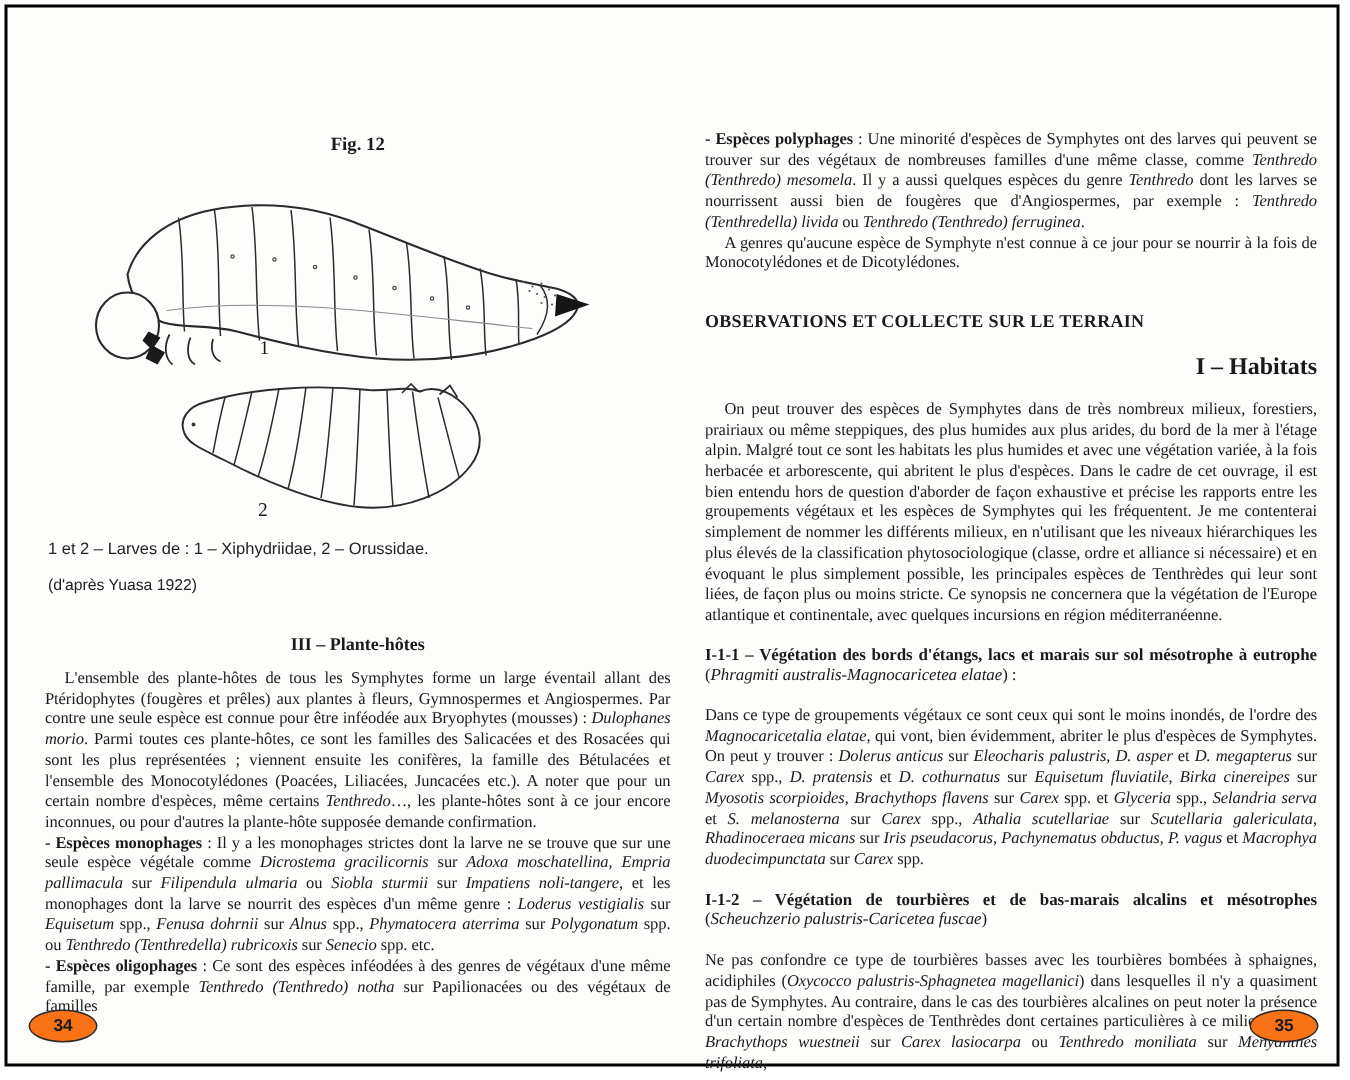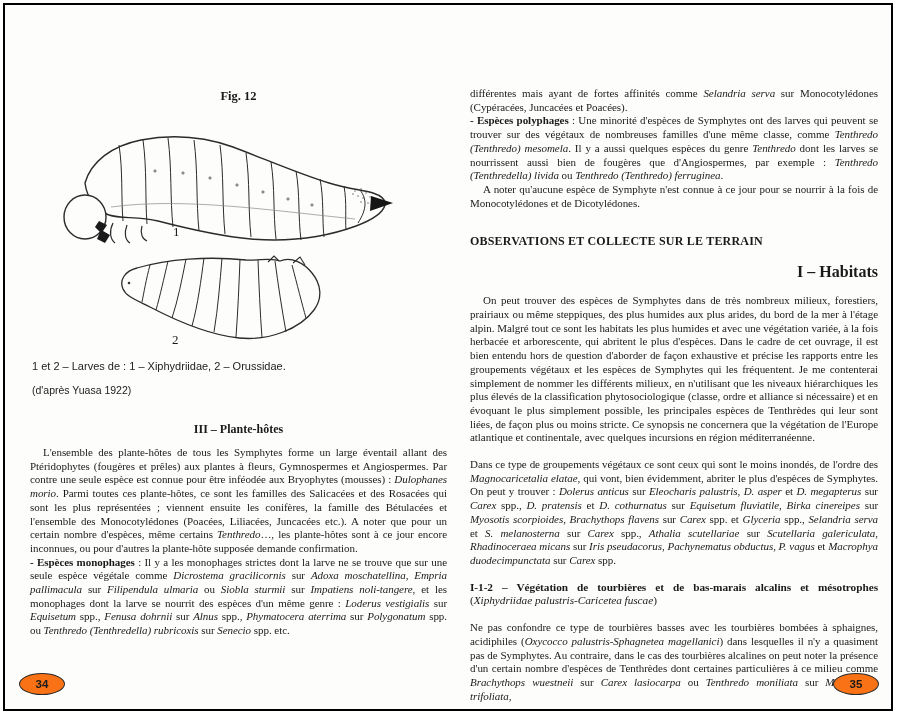--- a/index.html
+++ b/index.html
@@ -139,36 +139,37 @@
       <text class="fig-num" x="60" y="92">2</text>
     </svg>
 
     <div class="caption"><span class="cap-bold">1 et 2 – Larves de</span><span> : 1 – Xiphydriidae, 2 – Orussidae.</span></div>
     <div class="credit">(d'après Yuasa 1922)</div>
 
     <div class="text-flow flow-left">
       <div class="sec-head">III – Plante-hôtes</div>
       <p class="ind"><span>L'ensemble des plante-hôtes de tous les Symphytes forme un large éventail allant des Ptéridophytes (fougères et prêles) aux plantes à fleurs, Gymnospermes et Angiospermes. Par contre une seule espèce est connue pour être inféodée aux Bryophytes (mousses) : </span><span class="seg-i">Dulophanes morio</span><span>. Parmi toutes ces plante-hôtes, ce sont les familles des Salicacées et des Rosacées qui sont les plus représentées ; viennent ensuite les conifères, la famille des Bétulacées et l'ensemble des Monocotylédones (Poacées, Liliacées, Juncacées etc.). A noter que pour un certain nombre d'espèces, même certains </span><span class="seg-i">Tenthredo</span><span>…, les plante-hôtes sont à ce jour encore inconnues, ou pour d'autres la plante-hôte supposée demande confirmation.</span></p>
       <p><span class="seg-b">- Espèces monophages</span><span> : Il y a les monophages strictes dont la larve ne se trouve que sur une seule espèce végétale comme </span><span class="seg-i">Dicrostema gracilicornis</span><span> sur </span><span class="seg-i">Adoxa moschatellina</span><span>, </span><span class="seg-i">Empria pallimacula</span><span> sur </span><span class="seg-i">Filipendula ulmaria</span><span> ou </span><span class="seg-i">Siobla sturmii</span><span> sur </span><span class="seg-i">Impatiens noli-tangere</span><span>, et les monophages dont la larve se nourrit des espèces d'un même genre : </span><span class="seg-i">Loderus vestigialis</span><span> sur </span><span class="seg-i">Equisetum</span><span> spp., </span><span class="seg-i">Fenusa dohrnii</span><span> sur </span><span class="seg-i">Alnus</span><span> spp., </span><span class="seg-i">Phymatocera aterrima</span><span> sur </span><span class="seg-i">Polygonatum</span><span> spp. ou </span><span class="seg-i">Tenthredo (Tenthredella) rubricoxis</span><span> sur </span><span class="seg-i">Senecio</span><span> spp. etc.</span></p>
+      <p><span class="seg-b">- Espèces oligophages</span><span> : Ce sont des espèces inféodées à des genres de végétaux d'une même famille, par exemple </span><span class="seg-i">Tenthredo (Tenthredo) notha</span><span> sur Papilionacées ou des végétaux de familles</span></p>
     </div>
   </div>
 
   <div class="page page-right">
     <div class="text-flow flow-right">
-      <p><span>différentes mais ayant de fortes affinités comme </span><span class="seg-i">Selandria serva</span><span> sur Monocotylédones (Cypéracées, Juncacées et Poacées).</span></p>
       <p><span class="seg-b">- Espèces polyphages</span><span> : Une minorité d'espèces de Symphytes ont des larves qui peuvent se trouver sur des végétaux de nombreuses familles d'une même classe, comme </span><span class="seg-i">Tenthredo (Tenthredo) mesomela</span><span>. Il y a aussi quelques espèces du genre </span><span class="seg-i">Tenthredo</span><span> dont les larves se nourrissent aussi bien de fougères que d'Angiospermes, par exemple : </span><span class="seg-i">Tenthredo (Tenthredella) livida</span><span> ou </span><span class="seg-i">Tenthredo (Tenthredo) ferruginea</span><span>.</span></p>
-      <p class="ind"><span>A noter qu'aucune espèce de Symphyte n'est connue à ce jour pour se nourrir à la fois de Monocotylédones et de Dicotylédones.</span></p>
+      <p class="ind"><span>A genres qu'aucune espèce de Symphyte n'est connue à ce jour pour se nourrir à la fois de Monocotylédones et de Dicotylédones.</span></p>
 
       <div class="main-head">OBSERVATIONS ET COLLECTE SUR LE TERRAIN</div>
       <div class="h-sub">I – Habitats</div>
       <p class="ind mt"><span>On peut trouver des espèces de Symphytes dans de très nombreux milieux, forestiers, prairiaux ou même steppiques, des plus humides aux plus arides, du bord de la mer à l'étage alpin. Malgré tout ce sont les habitats les plus humides et avec une végétation variée, à la fois herbacée et arborescente, qui abritent le plus d'espèces. Dans le cadre de cet ouvrage, il est bien entendu hors de question d'aborder de façon exhaustive et précise les rapports entre les groupements végétaux et les espèces de Symphytes qui les fréquentent. Je me contenterai simplement de nommer les différents milieux, en n'utilisant que les niveaux hiérarchiques les plus élevés de la classification phytosociologique (classe, ordre et alliance si nécessaire) et en évoquant le plus simplement possible, les principales espèces de Tenthrèdes qui leur sont liées, de façon plus ou moins stricte. Ce synopsis ne concernera que la végétation de l'Europe atlantique et continentale, avec quelques incursions en région méditerranéenne.</span></p>
 
+      <p class="mt sub-head"><span class="seg-b">I-1-1 – Végétation des bords d'étangs, lacs et marais sur sol mésotrophe à eutrophe</span><span> (</span><span class="seg-i">Phragmiti australis-Magnocaricetea elatae</span><span>) :</span></p>
       <p class="mt"><span>Dans ce type de groupements végétaux ce sont ceux qui sont le moins inondés, de l'ordre des </span><span class="seg-i">Magnocaricetalia elatae</span><span>, qui vont, bien évidemment, abriter le plus d'espèces de Symphytes. On peut y trouver : </span><span class="seg-i">Dolerus anticus</span><span> sur </span><span class="seg-i">Eleocharis palustris</span><span>, </span><span class="seg-i">D. asper</span><span> et </span><span class="seg-i">D. megapterus</span><span> sur </span><span class="seg-i">Carex</span><span> spp., </span><span class="seg-i">D. pratensis</span><span> et </span><span class="seg-i">D. cothurnatus</span><span> sur </span><span class="seg-i">Equisetum fluviatile</span><span>, </span><span class="seg-i">Birka cinereipes</span><span> sur </span><span class="seg-i">Myosotis scorpioides</span><span>, </span><span class="seg-i">Brachythops flavens</span><span> sur </span><span class="seg-i">Carex</span><span> spp. et </span><span class="seg-i">Glyceria</span><span> spp., </span><span class="seg-i">Selandria serva</span><span> et </span><span class="seg-i">S. melanosterna</span><span> sur </span><span class="seg-i">Carex</span><span> spp., </span><span class="seg-i">Athalia scutellariae</span><span> sur </span><span class="seg-i">Scutellaria galericulata</span><span>, </span><span class="seg-i">Rhadinoceraea micans</span><span> sur </span><span class="seg-i">Iris pseudacorus</span><span>, </span><span class="seg-i">Pachynematus obductus</span><span>, </span><span class="seg-i">P. vagus</span><span> et </span><span class="seg-i">Macrophya duodecimpunctata</span><span> sur </span><span class="seg-i">Carex</span><span> spp.</span></p>
 
-      <p class="mt sub-head"><span class="seg-b">I-1-2 – Végétation de tourbières et de bas-marais alcalins et mésotrophes</span><span> (</span><span class="seg-i">Xiphydriidae palustris-Caricetea fuscae</span><span>)</span></p>
+      <p class="mt sub-head"><span class="seg-b">I-1-2 – Végétation de tourbières et de bas-marais alcalins et mésotrophes</span><span> (</span><span class="seg-i">Scheuchzerio palustris-Caricetea fuscae</span><span>)</span></p>
       <p class="mt"><span>Ne pas confondre ce type de tourbières basses avec les tourbières bombées à sphaignes, acidiphiles (</span><span class="seg-i">Oxycocco palustris-Sphagnetea magellanici</span><span>) dans lesquelles il n'y a quasiment pas de Symphytes. Au contraire, dans le cas des tourbières alcalines on peut noter la présence d'un certain nombre d'espèces de Tenthrèdes dont certaines particulières à ce milieu comme </span><span class="seg-i">Brachythops wuestneii</span><span> sur </span><span class="seg-i">Carex lasiocarpa</span><span> ou </span><span class="seg-i">Tenthredo moniliata</span><span> sur </span><span class="seg-i">Menyanthes trifoliata</span><span>,</span></p>
     </div>
   </div>
 
   <div class="page-num oval-left">34</div>
   <div class="page-num oval-right">35</div>
 
 </div>
 
 </body></html>

